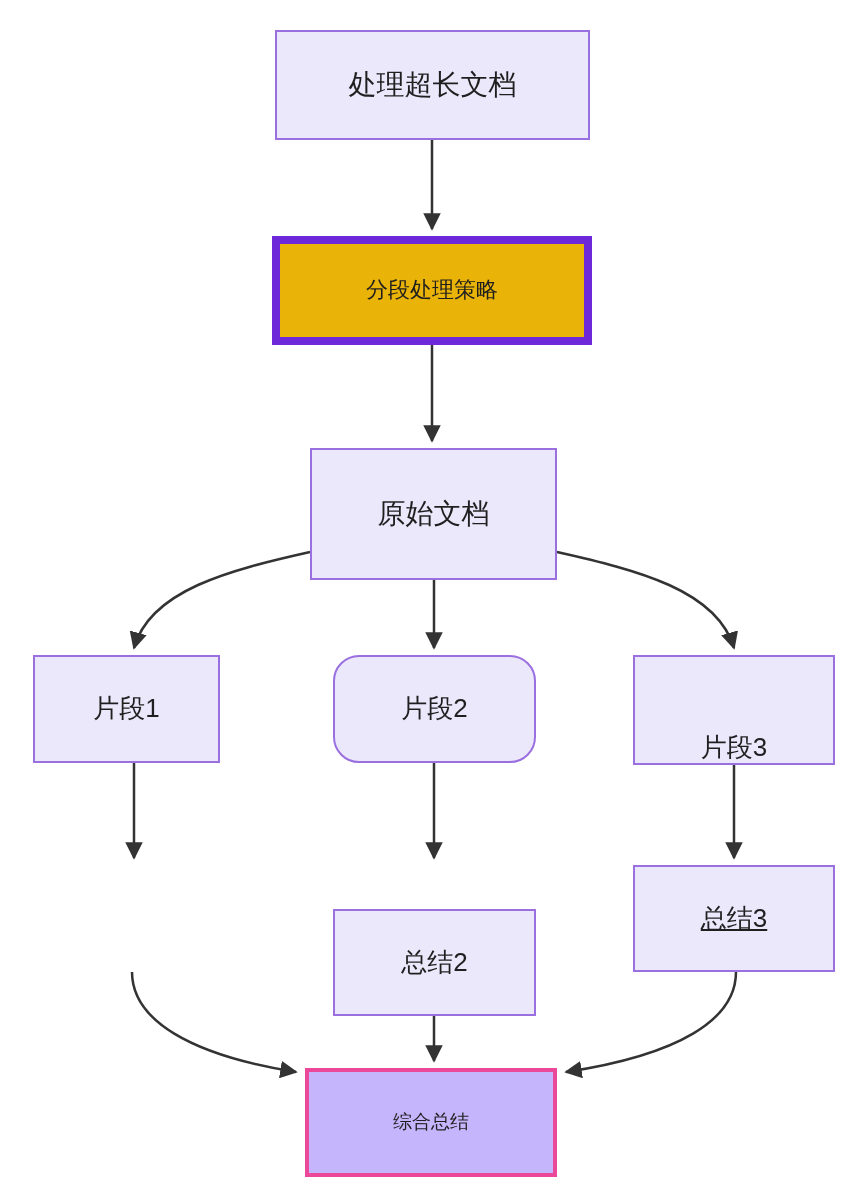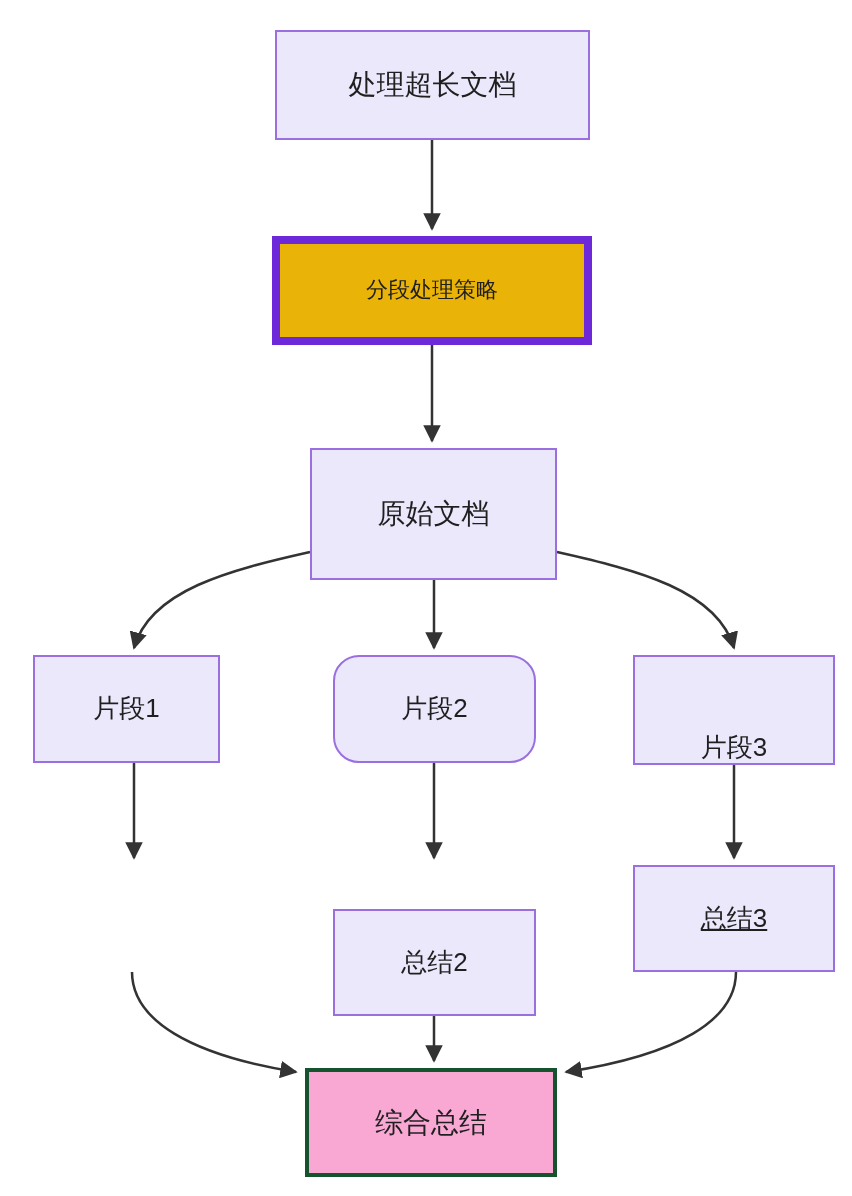--- a/index.html
+++ b/index.html
@@ -40,23 +40,23 @@
     background: #ece8fc;
     border: 2px solid #9a6fe0;
     font-size: 28px;
   }
   .node-strategy {
     background: #eab308;
     border: 8px solid #6d28d9;
     font-size: 22px;
   }
   .node-final {
-    background: #f9a8d4;
-    border: 4px solid #14532d;
-    font-size: 28px;
+    background: #c4b5fd;
+    border: 4px solid #ec4899;
+    font-size: 19px;
   }
   .node-small {
     font-size: 26px;
   }
 </style>
 </head>
 <body>
 
 <div id="canvas">
 

